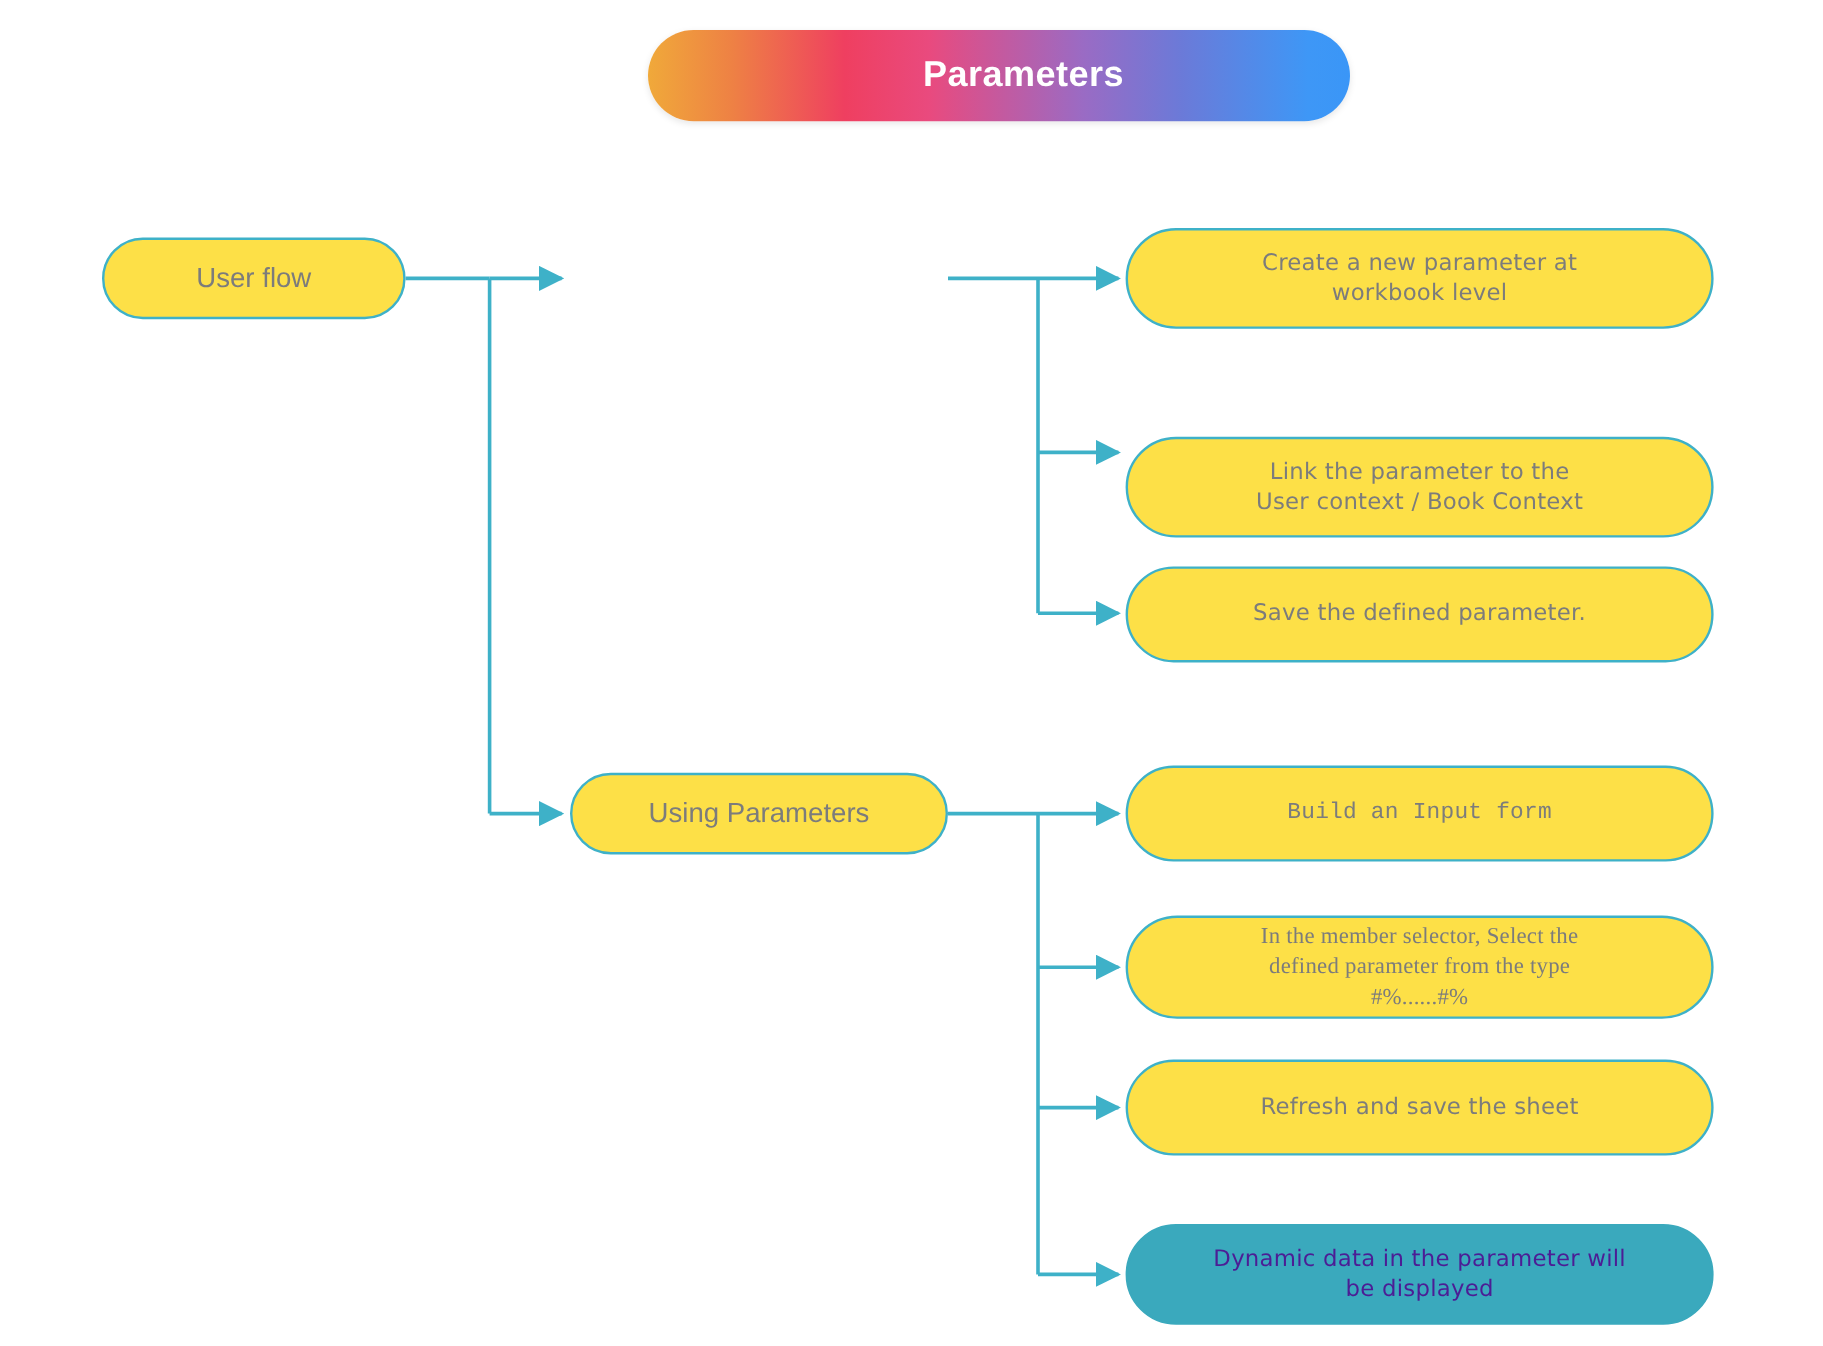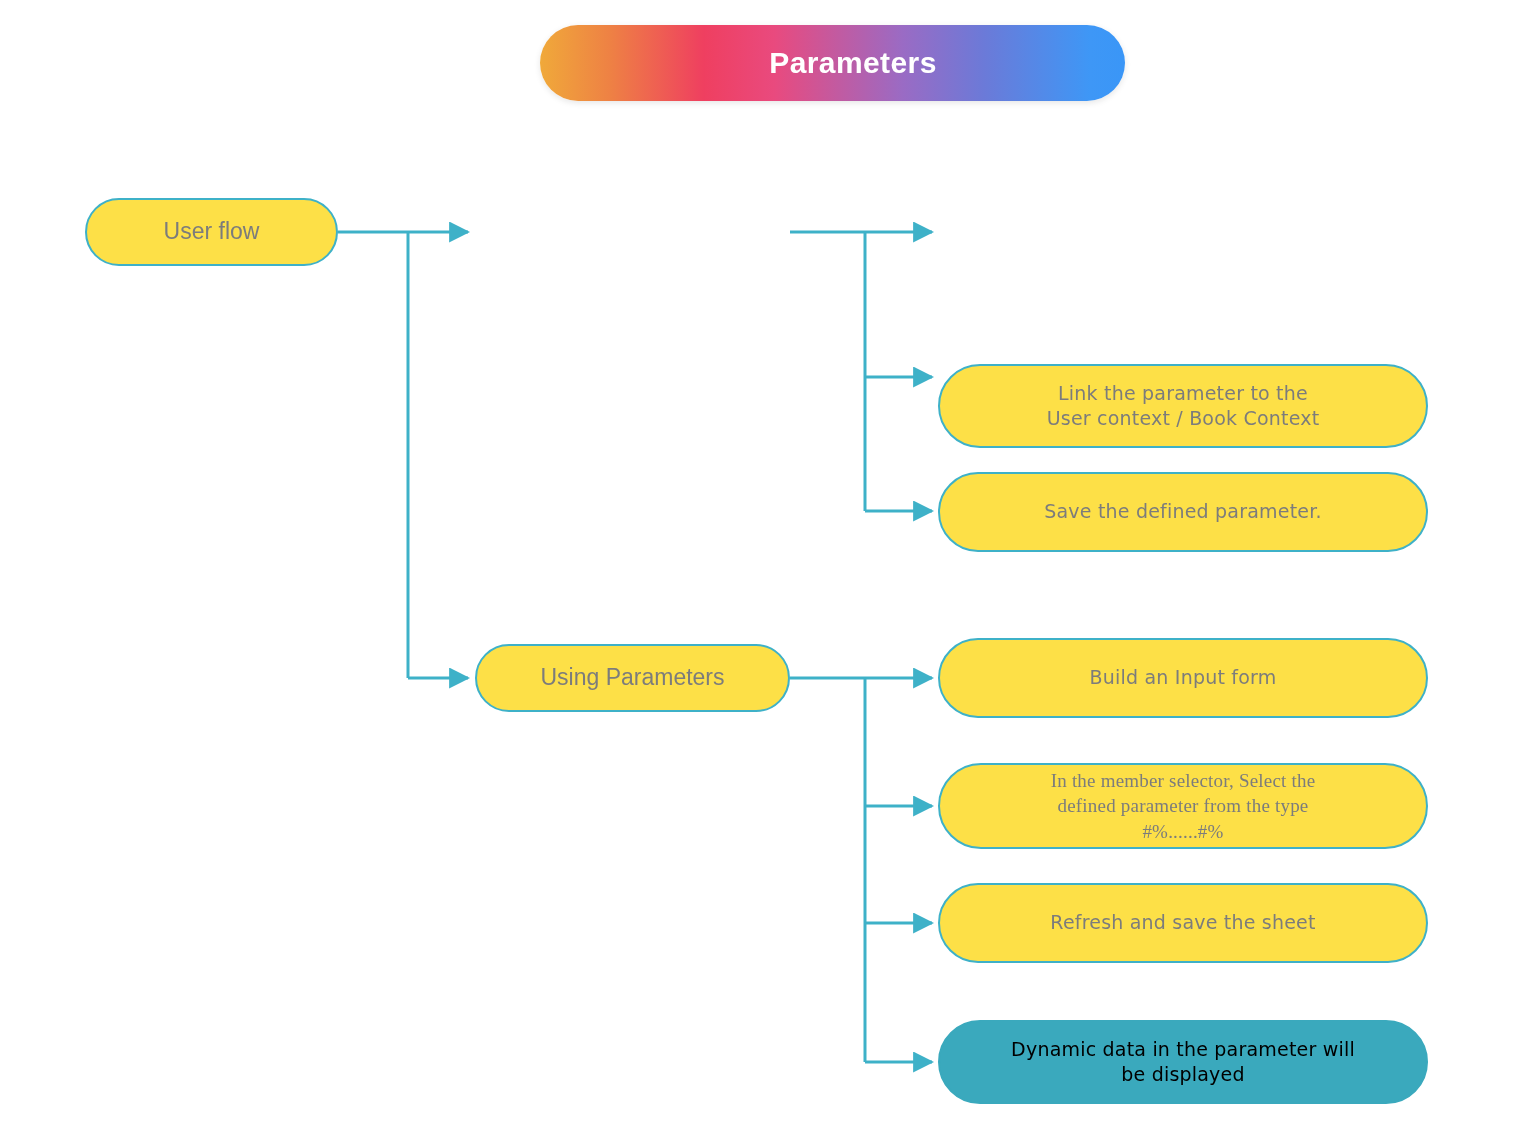--- a/index.html
+++ b/index.html
@@ -83,21 +83,21 @@
   }
   .node.level3 {
     font-family: "DejaVu Sans", sans-serif;
     font-size: 19px;
     letter-spacing: 0.2px;
     line-height: 1.32;
   }
   .node.filled {
     background: #3aa9bd;
     border-color: #3aa9bd;
-    color: #000000;
+    color: #4c1d95;
   }
   .node .node-label {
     display: block;
     padding: 0 18px;
     white-space: pre-line;
   }
 </style>
 </head>
 <body>
 
@@ -140,31 +140,35 @@
 
   <div class="node level1" style="left:85px; top:198px; width:253px; height:68px; border-radius:34px;">
     <span class="node-label">User flow</span>
   </div>
 
 
   <div class="node level2" style="left:475px; top:644px; width:315px; height:68px; border-radius:34px;">
     <span class="node-label">Using Parameters</span>
   </div>
 
+  <div class="node level3" style="left:938px; top:190px; width:490px; height:84px; border-radius:42px;">
+    <span class="node-label">Create a new parameter at
+workbook level</span>
+  </div>
 
   <div class="node level3" style="left:938px; top:336px; width:490px; height:84px; border-radius:42px;margin-top:28px;">
     <span class="node-label">Link the parameter to the
 User context / Book Context</span>
   </div>
 
   <div class="node level3" style="left:938px; top:472px; width:490px; height:80px; border-radius:40px;">
     <span class="node-label">Save the defined parameter.</span>
   </div>
 
-  <div class="node level3" style="left:938px; top:638px; width:490px; height:80px; border-radius:40px;">
+  <div class="node level3" style="left:938px; top:638px; width:490px; height:80px; border-radius:40px;font-family:Liberation Mono, monospace;">
     <span class="node-label">Build an Input form</span>
   </div>
 
   <div class="node level3" style="left:938px; top:763px; width:490px; height:86px; border-radius:43px;font-family:Liberation Serif, serif;">
     <span class="node-label">In the member selector, Select  the
 defined parameter from the type
 #%......#%</span>
   </div>
 
   <div class="node level3" style="left:938px; top:883px; width:490px; height:80px; border-radius:40px;text-align:center;">

